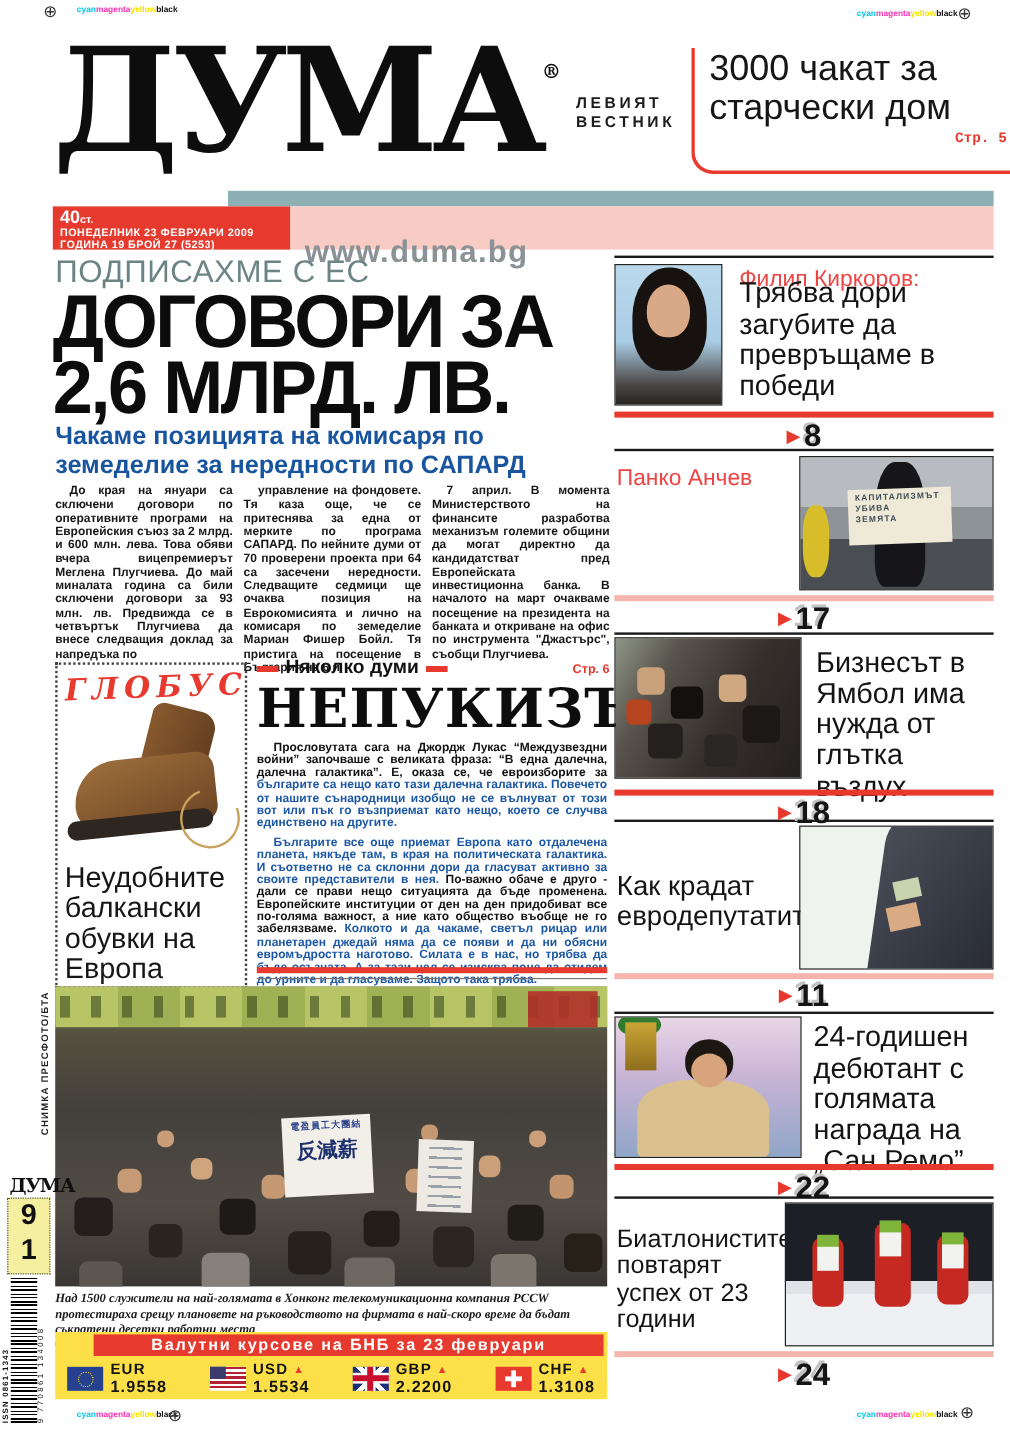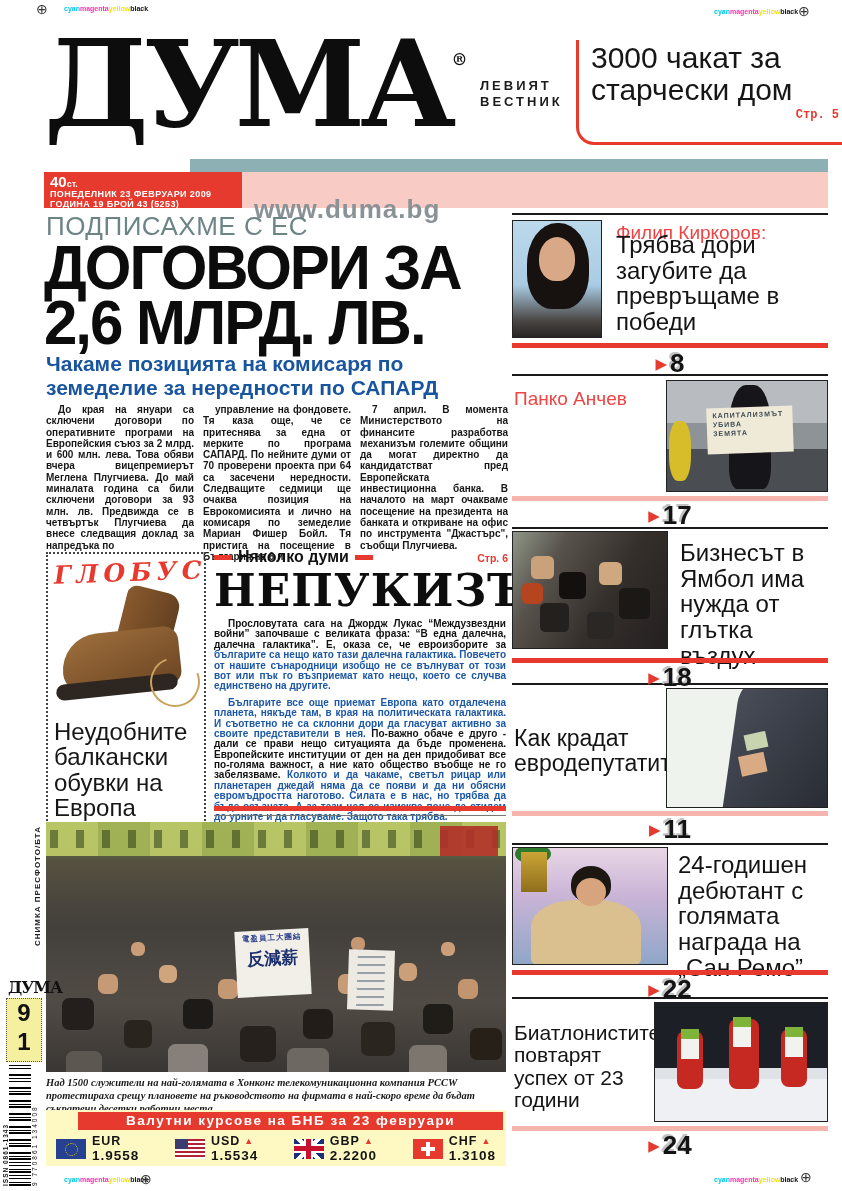--- a/index.html
+++ b/index.html
@@ -82,21 +82,21 @@
   .sign1 .s1a{font-size:7.5px;font-weight:bold;color:#2b3f8c;letter-spacing:1px;display:block;}
   .sign1 .s1b{font-size:17px;font-weight:bold;color:#1c2f6e;display:block;margin-top:4px;}
   .sign2{position:absolute;left:302px;top:128px;width:46px;height:60px;background:#eceae2;transform:rotate(2deg);
          background-image:repeating-linear-gradient(180deg,transparent 0 6px,#9aa0a8 6px 8px);background-size:60% 100%;
          background-repeat:no-repeat;background-position:center;}
   #photocredit{left:33px;top:826px;height:120px;writing-mode:vertical-rl;transform:rotate(180deg);
                font-size:8px;letter-spacing:1px;color:#222;font-weight:bold;}
   #caption{left:46px;top:1076px;width:460px;font-family:"Liberation Serif",serif;font-style:italic;
            font-weight:bold;font-size:10.5px;line-height:1.25;color:#1a1a1a;border-bottom:2px solid #111;padding-bottom:4px;}
   
-  #currency{left:46px;top:1110px;width:460px;height:56px;background:#fef9c3;}
+  #currency{left:46px;top:1110px;width:460px;height:56px;background:#fde047;}
   #currency .hdr{margin:2px 3px 0 32px;height:18px;background:#e73a2e;color:#fff;font-weight:bold;
                  font-size:13.5px;letter-spacing:1.5px;text-align:center;line-height:18px;}
   #currency .row{display:flex;justify-content:space-between;padding:4px 10px 0 10px;}
   .rate{display:flex;gap:6px;align-items:center;}
   .flag{width:30px;height:20px;box-sizing:border-box;position:relative;flex:0 0 auto;}
   .flag-eu{background:#26418f;}
   .flag-eu::after{content:"";position:absolute;left:9px;top:4px;width:11px;height:11px;border:1px dotted #f8d000;border-radius:50%;}
   .flag-us{background:repeating-linear-gradient(180deg,#b22234 0 2px,#fff 2px 4px);}
   .flag-us::after{content:"";position:absolute;left:0;top:0;width:13px;height:10px;
       background:#3c3b6e;box-shadow:inset 0 0 0 10px #3c3b6e;
@@ -185,21 +185,21 @@
   <div class="abs" id="teaser">
     <div class="t">3000 чакат за старчески дом</div>
     <div class="p">Стр. 5</div>
   </div>
 
   <div class="abs" id="tealbar"></div>
 
   <div class="abs" id="redinfo">
     <div class="price"><span>40</span><span class="u">ст.</span></div>
     <div class="l">ПОНЕДЕЛНИК 23 ФЕВРУАРИ 2009</div>
-    <div class="l">ГОДИНА 19 БРОЙ 43 (5253)</div>
+    <div class="l">ГОДИНА 19 БРОЙ 27 (5253)</div>
   </div>
   <div class="abs" id="pinkbar"></div>
   <div class="abs" id="site">www.duma.bg</div>
 
   <div class="abs" id="kicker">ПОДПИСАХМЕ С ЕС</div>
   <div class="abs" id="headline">
     <div>ДОГОВОРИ ЗА</div>
     <div>2,6 МЛРД. ЛВ.</div>
   </div>
   <div class="abs" id="subhead">Чакаме позицията на комисаря по земеделие за нередности по САПАРД</div>

